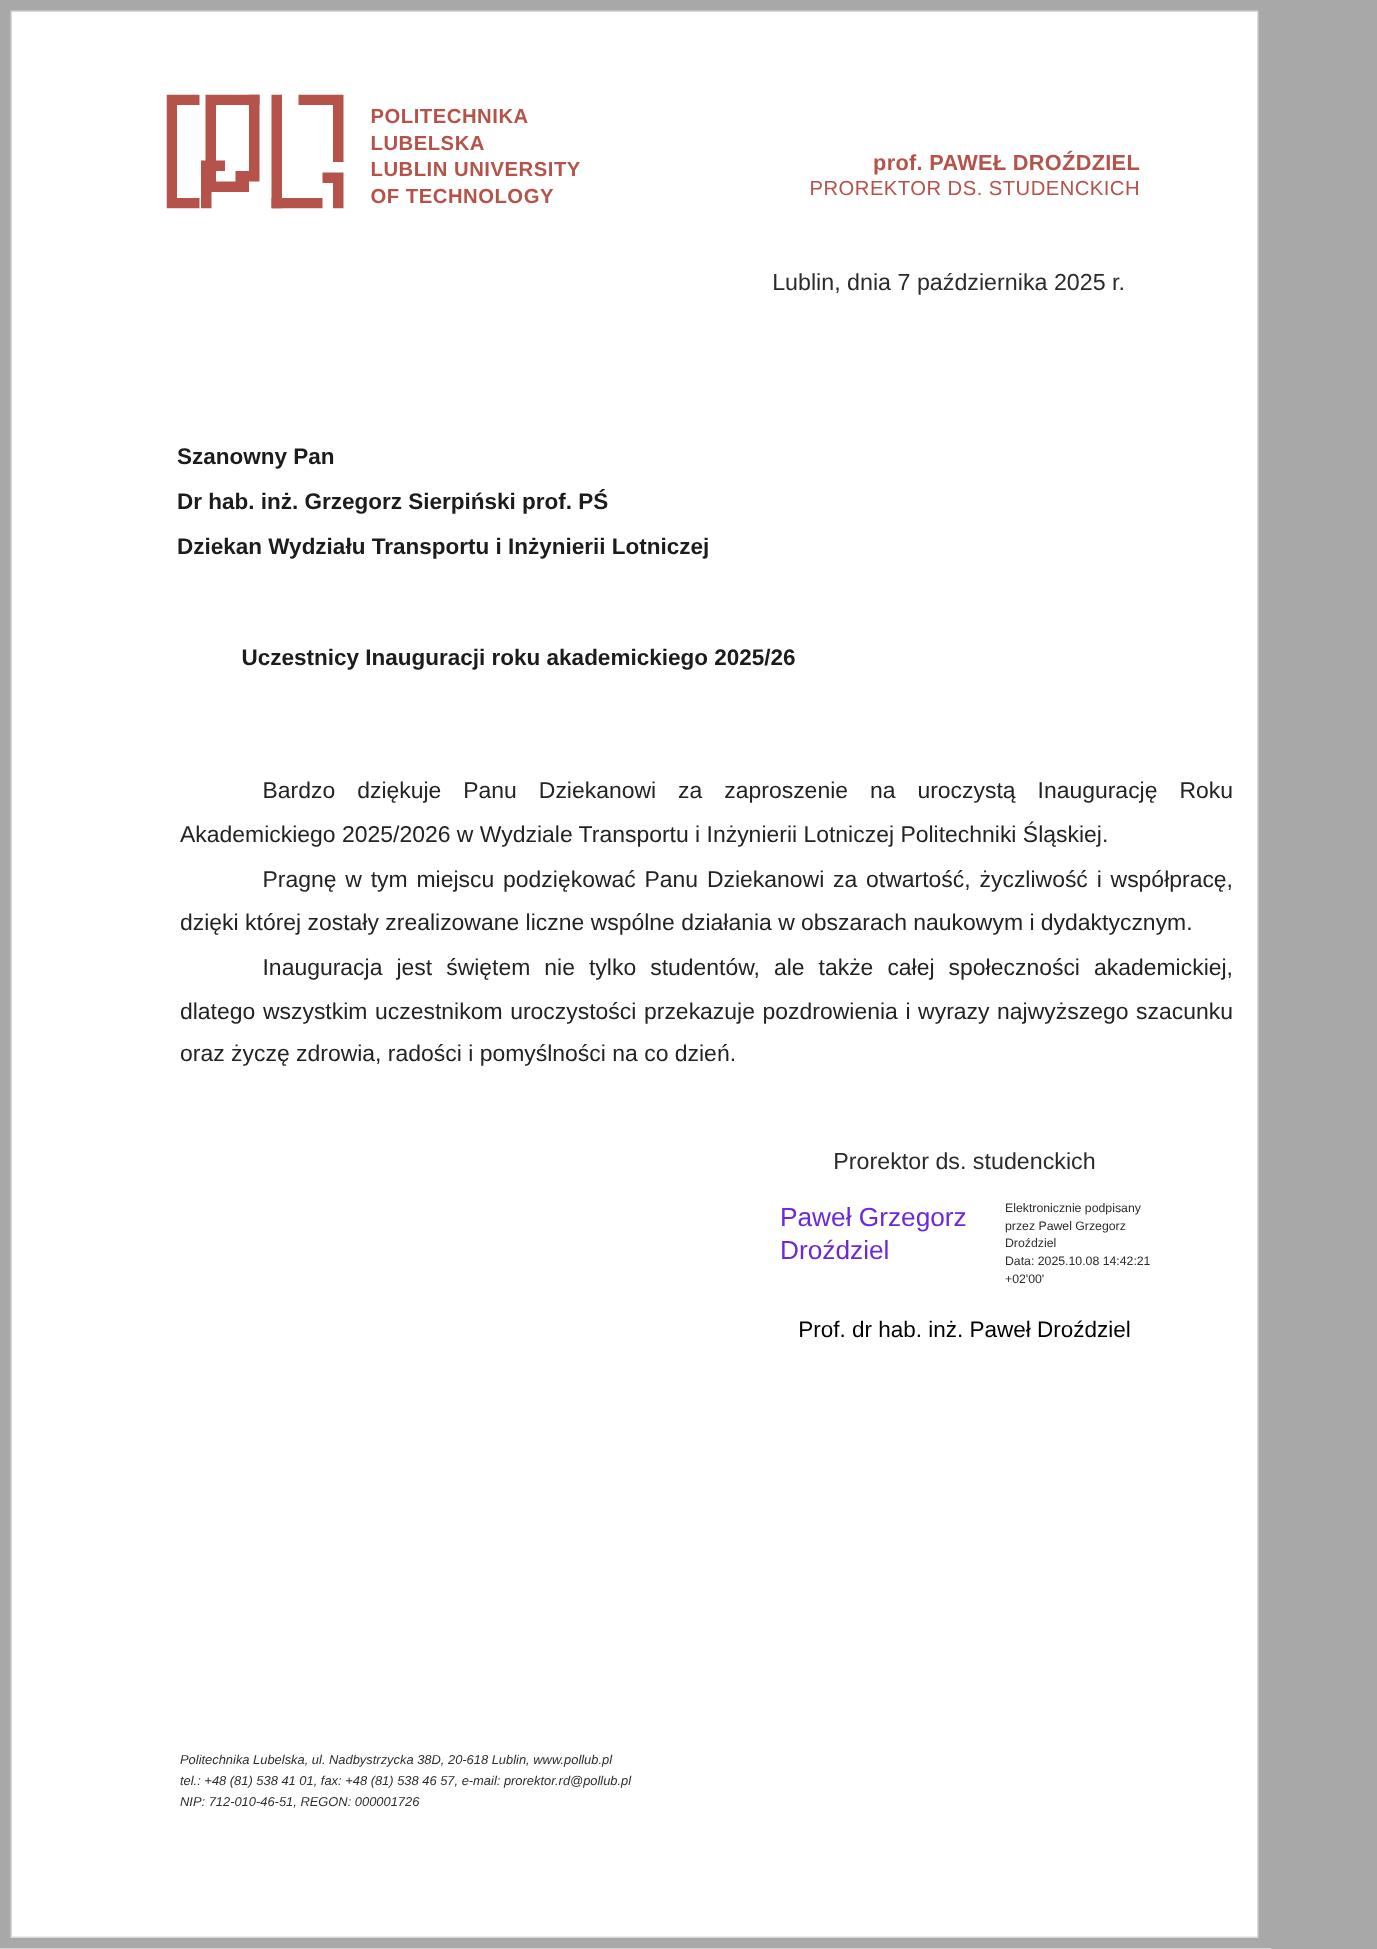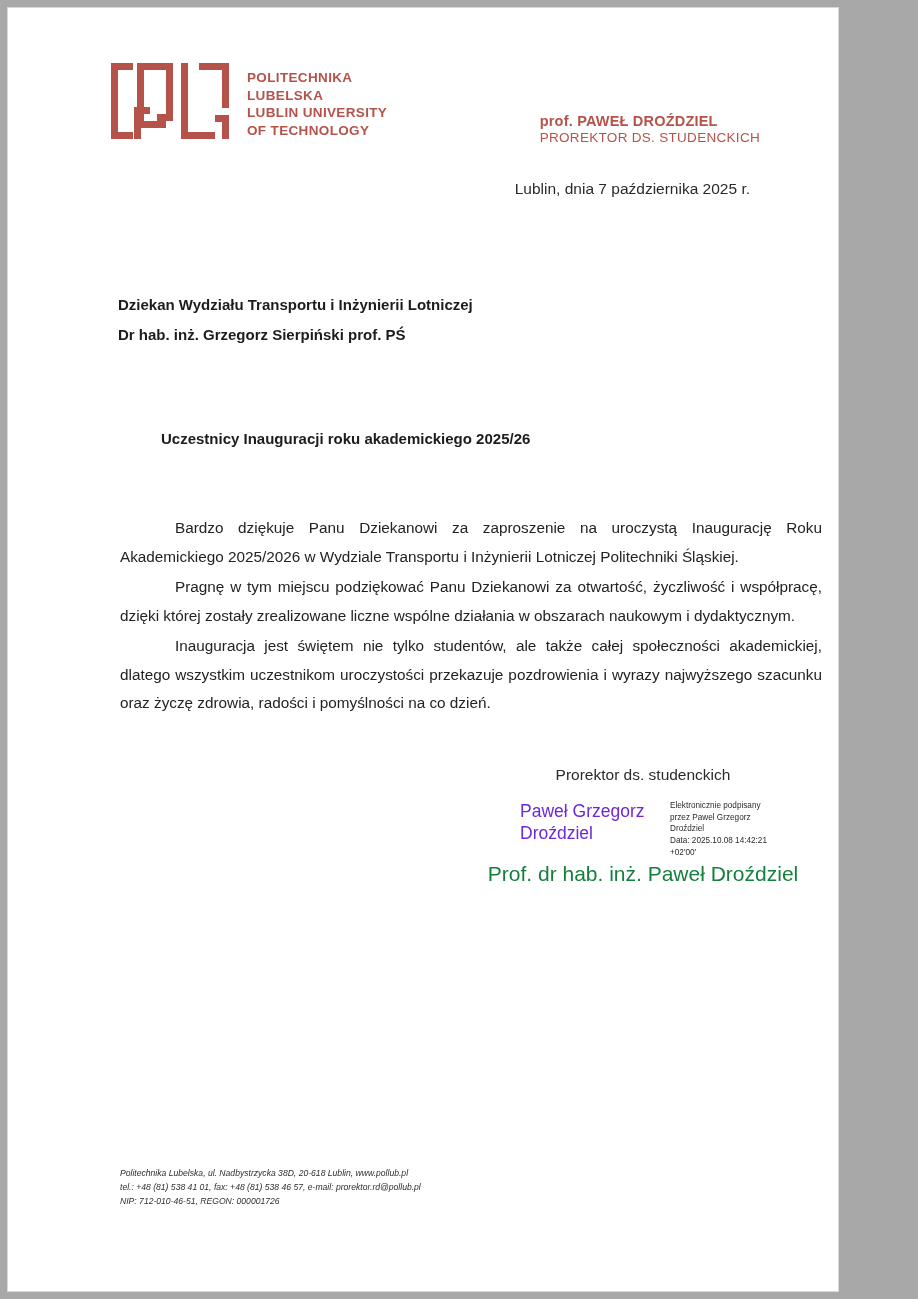--- a/index.html
+++ b/index.html
@@ -51,22 +51,22 @@
     font-size: 13.5px;
     font-weight: 600;
     line-height: 1.30;
     letter-spacing: 0.35px;
   }
   .logo-text div { white-space: nowrap; }
 
   .officer-block {
     position: absolute;
     right: 78px;
-    top: 104px;
-    text-align: left;
+    top: 92px;
+    text-align: right;
     color: #b5534a;
   }
   .officer-name {
     font-size: 14.5px;
     font-weight: bold;
     letter-spacing: 0.2px;
     line-height: 1.25;
     white-space: nowrap;
   }
   .officer-role {
@@ -156,23 +156,23 @@
     position: absolute;
     left: 192px;
     top: 0;
     width: 135px;
     text-align: left;
     font-size: 8.2px;
     color: #2b2b2b;
     line-height: 1.42;
   }
   .sig-final {
-    margin-top: 6px;
-    font-size: 21px;
-    color: #15803d;
+    margin-top: 22px;
+    font-size: 15px;
+    color: #000000;
     white-space: nowrap;
   }
 
   
   .footer {
     position: absolute;
     left: 112px;
     bottom: 82px;
     font-size: 8.6px;
     color: #2e2e2e;
@@ -217,22 +217,23 @@
     <div class="officer-block">
       <div class="officer-name">prof. PAWEŁ DROŹDZIEL</div>
       <div class="officer-role">PROREKTOR DS. STUDENCKICH</div>
     </div>
 
   </div>
 
   <div class="date-line">Lublin, dnia 7 października 2025 r.</div>
 
   <div class="addressee">
+    <div>Szanowny Pan</div>
+    <div>Dr hab. inż. Grzegorz Sierpiński prof. PŚ</div>
     <div>Dziekan Wydziału Transportu i Inżynierii Lotniczej</div>
-    <div>Dr hab. inż. Grzegorz Sierpiński prof. PŚ</div>
   </div>
 
   <div class="subject">Uczestnicy Inauguracji roku akademickiego 2025/26</div>
 
   <div class="body-text">
     <p>Bardzo dziękuje Panu Dziekanowi za zaproszenie na uroczystą Inaugurację Roku Akademickiego 2025/2026 w Wydziale Transportu i Inżynierii Lotniczej Politechniki Śląskiej.</p>
     <p>Pragnę w tym miejscu podziękować Panu Dziekanowi za otwartość, życzliwość i współpracę, dzięki której zostały zrealizowane liczne wspólne działania w obszarach naukowym i dydaktycznym.</p>
     <p>Inauguracja jest świętem nie tylko studentów, ale także całej społeczności akademickiej, dlatego wszystkim uczestnikom uroczystości przekazuje pozdrowienia i wyrazy najwyższego szacunku oraz życzę zdrowia, radości i pomyślności na co dzień.</p>
   </div>
 

